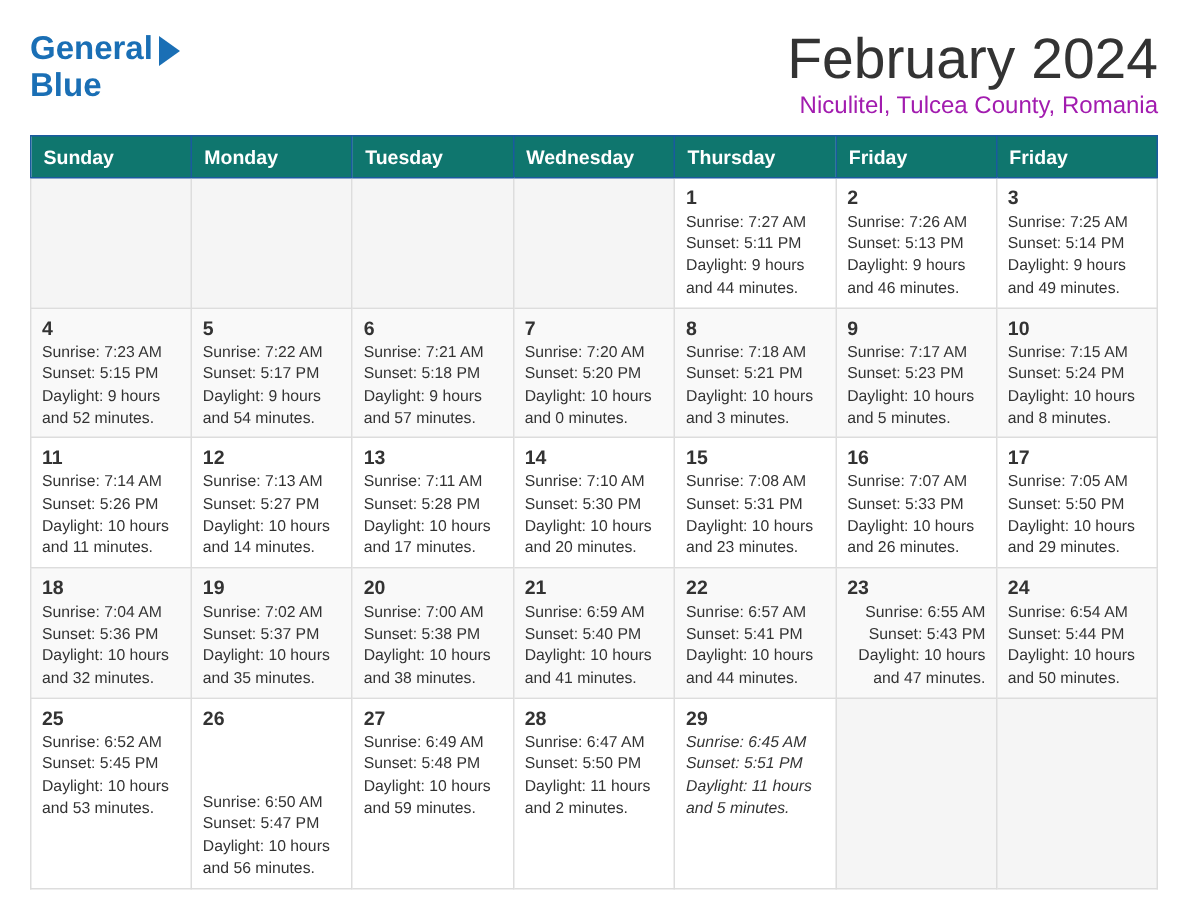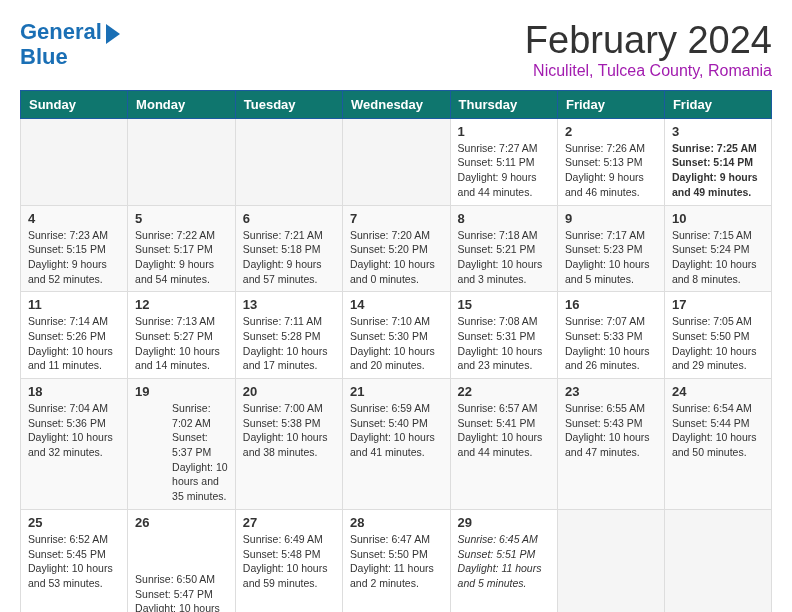--- a/index.html
+++ b/index.html
@@ -142,21 +142,21 @@
 Daylight: 9 hours and 44 minutes.</div>
         </td>
         <td>
           <div class="day-number">2</div>
           <div class="day-info" style="white-space: pre-line;">Sunrise: 7:26 AM
 Sunset: 5:13 PM
 Daylight: 9 hours and 46 minutes.</div>
         </td>
         <td>
           <div class="day-number">3</div>
-          <div class="day-info" style="white-space: pre-line; font-weight: bold;">Sunrise: 7:25 AM
+          <div class="day-info" style="white-space: pre-line;">Sunrise: 7:25 AM
 Sunset: 5:14 PM
 Daylight: 9 hours and 49 minutes.</div>
         </td>
       </tr>
       <tr>
         <td>
           <div class="day-number">4</div>
           <div class="day-info" style="white-space: pre-line;">Sunrise: 7:23 AM
 Sunset: 5:15 PM
 Daylight: 9 hours and 52 minutes.</div>
@@ -244,21 +244,21 @@
       </tr>
       <tr>
         <td>
           <div class="day-number">18</div>
           <div class="day-info" style="white-space: pre-line;">Sunrise: 7:04 AM
 Sunset: 5:36 PM
 Daylight: 10 hours and 32 minutes.</div>
         </td>
         <td>
           <div class="day-number">19</div>
-          <div class="day-info" style="white-space: pre-line; margin-left: 37px;">Sunrise: 7:02 AM
+          <div class="day-info" style="white-space: pre-line;">Sunrise: 7:02 AM
 Sunset: 5:37 PM
 Daylight: 10 hours and 35 minutes.</div>
         </td>
         <td>
           <div class="day-number">20</div>
           <div class="day-info" style="white-space: pre-line;">Sunrise: 7:00 AM
 Sunset: 5:38 PM
 Daylight: 10 hours and 38 minutes.</div>
         </td>
         <td>
@@ -268,21 +268,21 @@
 Daylight: 10 hours and 41 minutes.</div>
         </td>
         <td>
           <div class="day-number">22</div>
           <div class="day-info" style="white-space: pre-line;">Sunrise: 6:57 AM
 Sunset: 5:41 PM
 Daylight: 10 hours and 44 minutes.</div>
         </td>
         <td>
           <div class="day-number">23</div>
-          <div class="day-info" style="white-space: pre-line;">Sunrise: 6:55 AM
+          <div class="day-info" style="white-space: pre-line; text-align: right;">Sunrise: 6:55 AM
 Sunset: 5:43 PM
 Daylight: 10 hours and 47 minutes.</div>
         </td>
         <td>
           <div class="day-number">24</div>
           <div class="day-info" style="white-space: pre-line;">Sunrise: 6:54 AM
 Sunset: 5:44 PM
 Daylight: 10 hours and 50 minutes.</div>
         </td>
       </tr>

